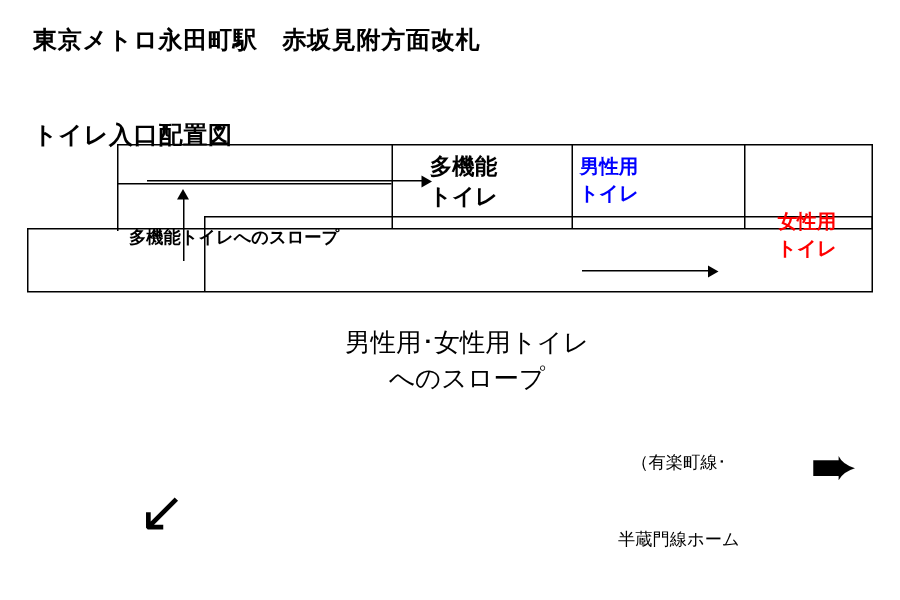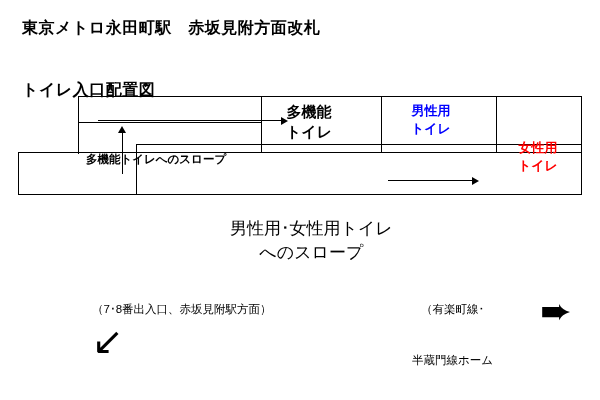--- a/index.html
+++ b/index.html
@@ -60,21 +60,21 @@
 
   
   .room-label {
     position: absolute;
     font-size: 15px;
     font-weight: bold;
     line-height: 1.35;
     white-space: pre;
   }
   .room-multi { left: 268px; top: 10px; color: #000000; }
-  .room-male  { left: 393px; top: 10px; color: #0000ff; font-size: 13px; }
+  .room-male  { left: 368px; top: 10px; color: #0000ff; font-size: 13px; }
   .room-female{ left: 500px; top: 10px; color: #ff0000; font-size: 13px; margin-top: 37px; }
 
   .slope-label {
     position: absolute;
     font-size: 11.5px;
     font-weight: bold;
     white-space: pre;
     line-height: 1.4;
     margin-top: 47px;
   }
@@ -177,21 +177,20 @@
 トイレ</div>
     <div class="room-label room-female" style="color: rgb(255, 0, 0);">女性用
 トイレ</div>
 
     <div class="slope-label slope-multi">多機能トイレへのスロープ</div>
     <div class="slope-label slope-mf">男性用･女性用トイレ
 へのスロープ</div>
   </div>
 
   <div class="cap cap-left">
-    <div>（7･8番出入口、赤坂見附駅方面）</div>
   </div>
   <div class="big-arrow arrow-sw">↙</div>
 
   <div class="cap cap-right">
     <div>（有楽町線･</div>
     <div>半蔵門線ホーム</div>
     
     
     
   </div>

